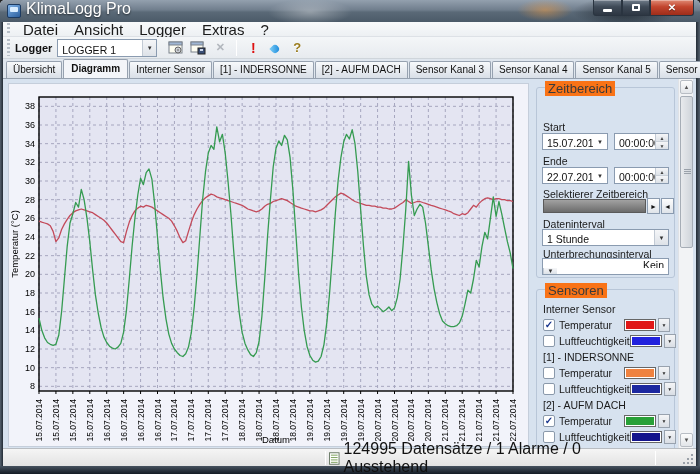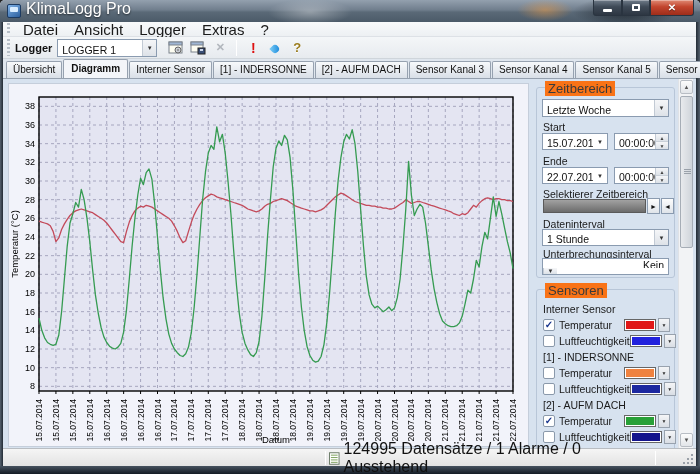--- a/index.html
+++ b/index.html
@@ -305,24 +305,20 @@
           <rect x="30" y="13" width="474" height="294" fill="none" stroke="#000" stroke-width="1.4"></rect>
           <polyline points="30.0,137.1 32.8,138.1 35.6,139.0 38.5,139.9 41.3,141.8 44.1,147.4 46.9,157.7 49.8,153.9 52.6,145.5 55.4,139.9 58.2,135.3 61.0,131.5 63.9,128.7 66.7,126.9 69.5,125.9 72.3,125.0 75.1,125.9 78.0,126.9 80.8,127.8 83.6,128.7 86.4,130.6 89.3,132.5 92.1,134.3 94.9,136.2 97.7,139.0 100.5,142.7 103.4,146.5 106.2,150.2 109.0,153.9 111.8,157.7 114.6,158.6 117.5,147.4 120.3,138.1 123.1,131.5 125.9,126.9 128.8,124.1 131.6,122.2 134.4,123.1 137.2,121.3 140.0,122.2 142.9,123.1 145.7,125.0 148.5,126.9 151.3,128.7 154.1,130.6 157.0,132.5 159.8,134.3 162.6,137.1 165.4,141.8 168.3,147.4 171.1,153.9 173.9,158.6 176.7,156.7 179.5,147.4 182.4,138.1 185.2,130.6 188.0,125.0 190.8,120.3 193.6,116.6 196.5,113.8 199.3,111.9 202.1,110.1 204.9,111.0 207.8,112.9 210.6,113.8 213.4,114.7 216.2,115.7 219.0,116.6 221.9,117.5 224.7,118.5 227.5,119.4 230.3,120.3 233.1,121.3 236.0,123.1 238.8,125.0 241.6,125.9 244.4,126.9 247.3,127.8 250.1,126.9 252.9,125.0 255.7,122.2 258.5,120.3 261.4,119.4 264.2,117.5 267.0,116.6 269.8,115.7 272.6,114.7 275.5,115.7 278.3,116.6 281.1,118.5 283.9,120.3 286.8,122.2 289.6,123.1 292.4,124.1 295.2,125.0 298.0,125.9 300.9,126.9 303.7,126.9 306.5,127.8 309.3,126.9 312.1,125.9 315.0,124.1 317.8,121.3 320.6,118.5 323.4,115.7 326.3,112.9 329.1,111.0 331.9,109.1 334.7,110.1 337.5,111.9 340.4,113.8 343.2,115.7 346.0,117.5 348.8,118.5 351.6,119.4 354.5,120.3 357.3,121.3 360.1,121.3 362.9,122.2 365.8,122.2 368.6,123.1 371.4,123.1 374.2,124.1 377.0,124.1 379.9,125.0 382.7,125.0 385.5,124.1 388.3,122.2 391.1,120.3 394.0,118.5 396.8,115.7 399.6,117.5 402.4,119.4 405.3,118.5 408.1,117.5 410.9,117.5 413.7,118.5 416.5,119.4 419.4,120.3 422.2,121.3 425.0,122.2 427.8,123.1 430.6,124.1 433.5,125.0 436.3,125.9 439.1,126.9 441.9,127.8 444.8,129.7 447.6,130.6 450.4,131.5 453.2,129.7 456.0,130.6 458.9,128.7 461.7,125.0 464.5,121.3 467.3,123.1 470.1,119.4 473.0,116.6 475.8,114.7 478.6,113.8 481.4,114.7 484.3,115.7 487.1,114.7 489.9,114.7 492.7,115.7 495.5,115.7 498.4,116.6 501.2,116.6 504.0,117.5" fill="none" stroke="#c34a5a" stroke-width="1.3" stroke-linejoin="round"></polyline>
           <polyline points="30.0,234.2 32.8,246.3 35.6,253.8 38.5,258.5 41.3,260.3 44.1,261.3 46.9,260.3 49.8,251.0 52.6,227.7 55.4,195.0 58.2,162.3 61.0,139.0 63.9,129.7 66.7,118.5 69.5,123.1 72.3,105.4 75.1,115.7 78.0,134.3 80.8,157.7 83.6,185.7 86.4,210.9 89.3,229.5 92.1,243.5 94.9,252.9 97.7,258.5 100.5,262.2 103.4,264.1 106.2,265.0 109.0,263.1 111.8,259.4 114.6,248.2 117.5,225.8 120.3,195.0 123.1,162.3 125.9,134.3 128.8,111.0 131.6,94.2 134.4,100.7 137.2,88.6 140.0,84.9 142.9,95.1 145.7,120.3 148.5,153.0 151.3,185.7 154.1,213.7 157.0,235.1 159.8,250.1 162.6,259.4 165.4,265.0 168.3,268.7 171.1,271.5 173.9,272.5 176.7,269.7 179.5,263.1 182.4,248.2 185.2,223.0 188.0,190.3 190.8,153.0 193.6,115.7 196.5,87.7 199.3,69.0 202.1,61.5 204.9,65.3 207.8,42.9 210.6,57.8 213.4,50.3 216.2,69.0 219.0,97.0 221.9,129.7 224.7,167.0 227.5,201.5 230.3,229.5 233.1,248.2 236.0,259.4 238.8,265.9 241.6,270.6 244.4,272.5 247.3,268.7 250.1,257.5 252.9,232.3 255.7,195.0 258.5,153.0 261.4,115.7 264.2,83.0 267.0,64.3 269.8,56.9 272.6,61.5 275.5,51.3 278.3,55.9 281.1,73.7 283.9,106.3 286.8,148.3 289.6,190.3 292.4,223.0 295.2,246.3 298.0,262.2 300.9,271.5 303.7,276.2 306.5,278.1 309.3,277.1 312.1,272.5 315.0,260.3 317.8,238.9 320.6,209.0 323.4,171.7 326.3,129.7 329.1,97.0 331.9,73.7 334.7,57.8 337.5,50.3 340.4,55.0 343.2,45.7 346.0,59.7 348.8,87.7 351.6,125.0 354.5,162.3 357.3,192.2 360.1,210.9 362.9,220.2 365.8,223.9 368.6,222.1 371.4,224.9 374.2,227.7 377.0,225.8 379.9,223.0 382.7,226.7 385.5,223.9 388.3,213.7 391.1,195.0 394.0,162.3 396.8,125.0 399.6,77.4 402.4,111.0 405.3,131.5 408.1,125.0 410.9,120.3 413.7,123.1 416.5,139.0 419.4,162.3 422.2,185.7 425.0,204.3 427.8,218.3 430.6,229.5 433.5,237.0 436.3,239.8 439.1,241.7 441.9,242.6 444.8,242.6 447.6,241.7 450.4,238.9 453.2,232.3 456.0,220.2 458.9,206.2 461.7,209.0 464.5,195.0 467.3,176.3 470.1,182.9 473.0,162.3 475.8,148.3 478.6,154.9 481.4,134.3 484.3,112.9 487.1,132.5 489.9,117.5 492.7,129.7 495.5,143.7 498.4,157.7 501.2,168.9 504.0,184.7" fill="none" stroke="#359b51" stroke-width="1.3" stroke-linejoin="round"></polyline>
           <text x="267" y="359" text-anchor="middle" font-size="9.5" fill="#000">Datum</text>
           <text x="9" y="160" text-anchor="middle" font-size="9.5" fill="#000" transform="rotate(-90 9 160)">Temperatur (°C)</text>
         </svg>
     </div>
 
     <div class="groupbox gb-zeit">
       <span class="gb-title">Zeitbereich</span>
-      <div class="combo abs" style="left:5px;top:11px;width:127px;height:18px;">
-        <span class="val">Letzte Woche</span>
-        <span class="arrow">▼</span>
-      </div>
       <span class="fld-label" style="top:33px;">Start</span>
       <div class="combo abs" style="left:5px;top:45px;width:66px;height:17px;">
         <span class="val">15.07.2014</span>
         <span class="arrow" style="background:none;border-left:none;">▼</span>
       </div>
       <div class="combo abs" style="left:77px;top:45px;width:55px;height:17px;">
         <span class="val">00:00:00</span>
         <span class="spin">
             <span>▲</span>
             <span>▼</span>

